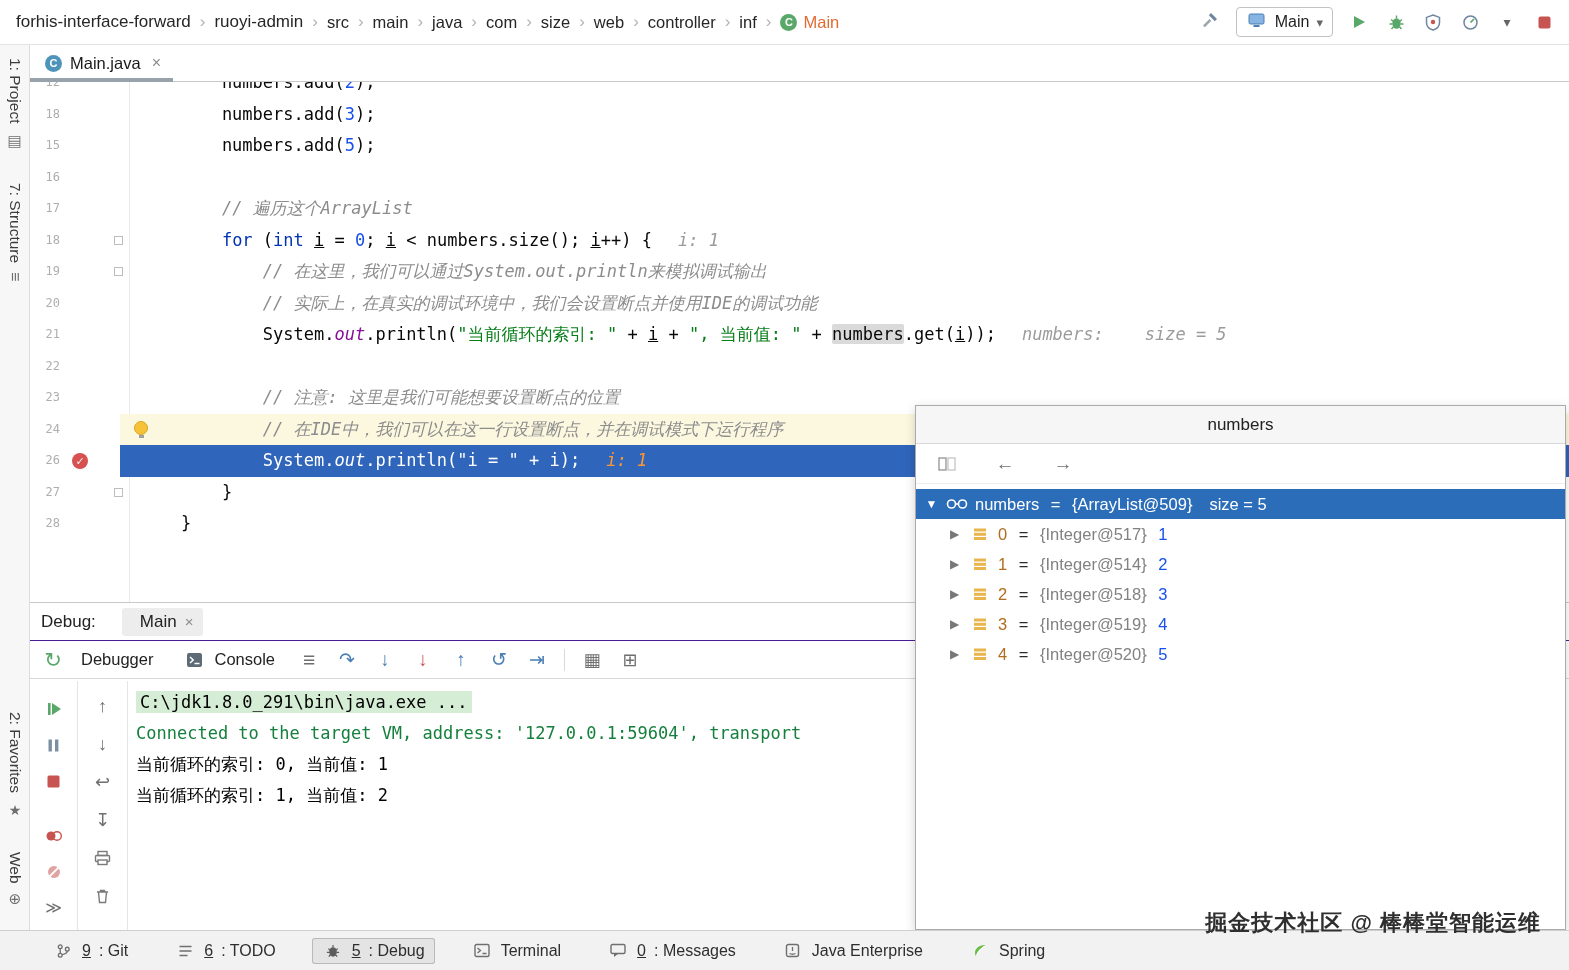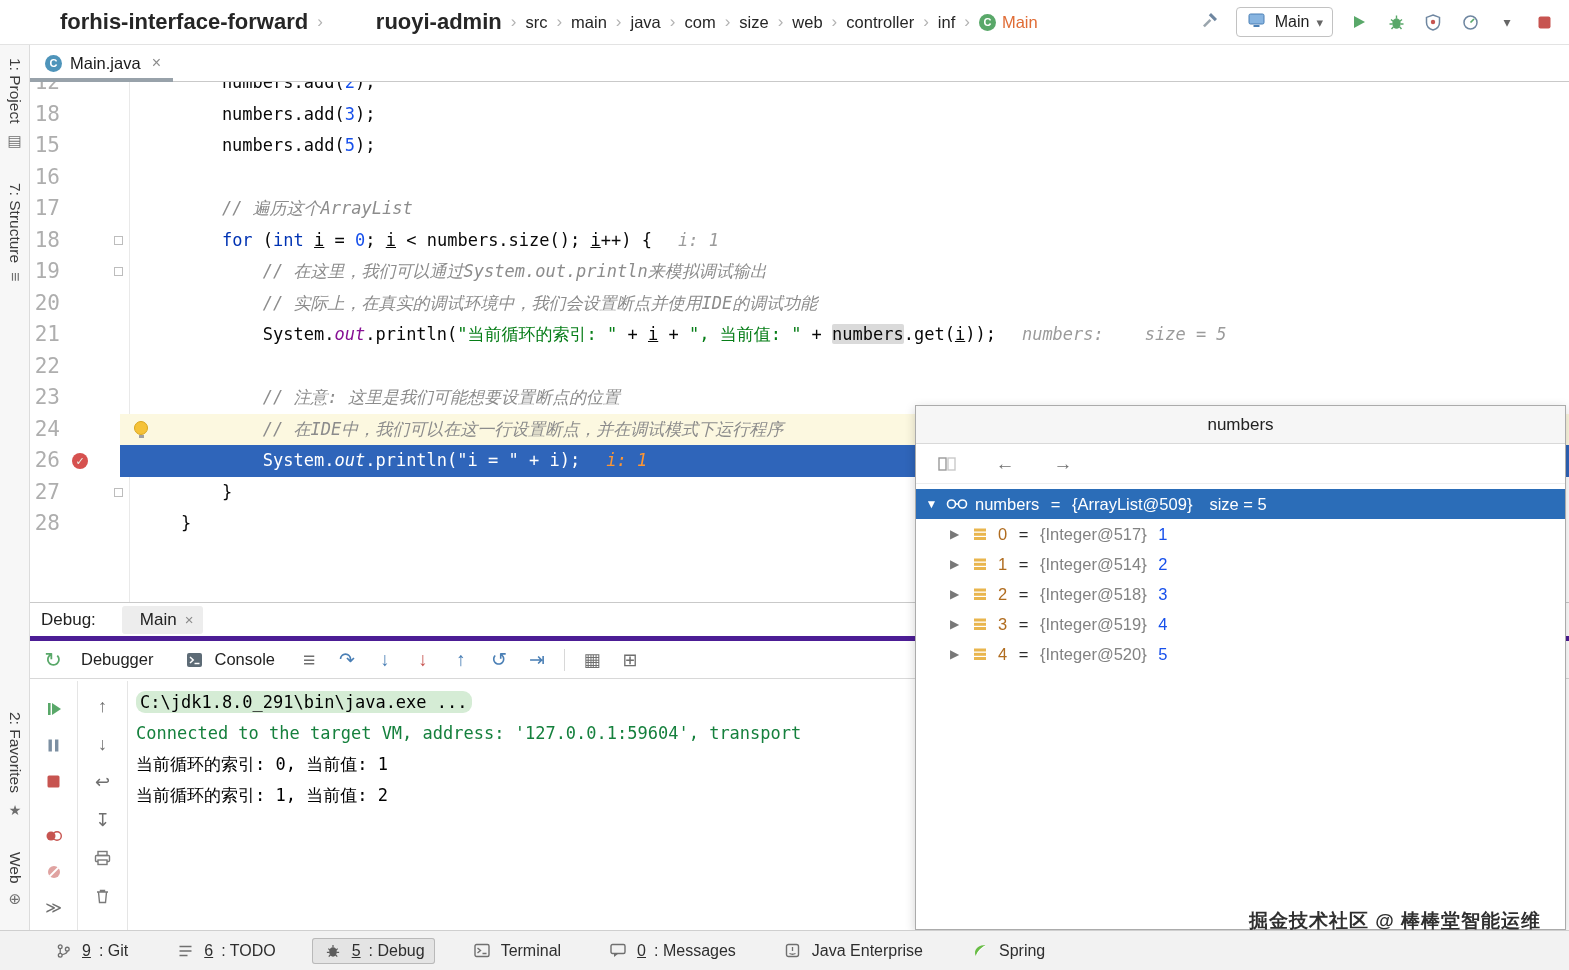--- a/index.html
+++ b/index.html
@@ -5,21 +5,21 @@
   *{margin:0;padding:0;box-sizing:border-box}
   html,body{width:1569px;height:970px;overflow:hidden;background:#fff;
     font-family:"Liberation Sans","DejaVu Sans",sans-serif;color:#1f1f1f;}
   #app{position:relative;width:1569px;height:970px;background:#fff;overflow:hidden;font-size:16px;}
   .icw{display:inline-flex;align-items:center;justify-content:center;min-width:22px;line-height:1;}
 
   
   .topbar{position:absolute;left:0;top:0;width:100%;height:45px;background:#fff;
     border-bottom:1px solid #e3e3e3;display:flex;align-items:center;padding:0 14px 0 16px;z-index:4;}
   .crumbs{display:flex;align-items:center;gap:9px;font-size:16.5px;color:#262626;flex:1;min-width:0;white-space:nowrap;}
-  .crumb.bold{font-weight:bold;font-size:22px;margin-left:44px;}
+  .crumb.bold{font-weight:normal;font-size:17px;}
   .crumb-sep{color:#b3b3b3;font-size:17px;}
   .crumb-class{display:inline-flex;align-items:center;gap:6px;color:#e06c35;}
   .cicon{width:17px;height:17px;border-radius:50%;background:#59a869;color:#fff;font-size:11px;
     display:inline-flex;align-items:center;justify-content:center;font-weight:bold;flex:0 0 auto;}
   .tabci{background:#4e94ba;}
   .runbar{display:flex;align-items:center;gap:15px;}
   .cfgbox{display:flex;align-items:center;gap:7px;border:1px solid #c2c2c2;border-radius:4px;height:30px;
     padding:0 9px;background:#fff;font-size:16px;}
   .chev{color:#666;font-size:13px;}
 
@@ -34,21 +34,21 @@
   .stripe{position:absolute;left:0;top:45px;width:30px;height:885px;background:#f7f7f7;border-right:1px solid #dcdcdc;z-index:3;}
   .stripe-item{position:absolute;left:0;width:30px;writing-mode:vertical-rl;display:flex;align-items:center;gap:9px;
     color:#3c3c3c;font-size:15.5px;white-space:nowrap;}
   .stripe-item .icw{writing-mode:vertical-rl;}
 
   
   .editor{position:absolute;left:30px;top:82px;right:0;height:520px;background:#fff;overflow:hidden;z-index:1;}
   .gutline{position:absolute;left:99px;top:0;bottom:0;width:1px;background:#e9e9e9;}
   .codelines{position:absolute;left:0;top:-15px;right:0;}
   .crow{position:relative;height:31.5px;font-size:17px;line-height:31.5px;}
-  .crow .ln{position:absolute;left:2px;width:28px;text-align:right;color:#aeaeae;font-size:21px;z-index:2;
+  .crow .ln{position:absolute;left:2px;width:28px;text-align:right;color:#aeaeae;font-size:12px;z-index:2;
     font-family:"DejaVu Sans Mono","Liberation Mono",monospace;}
   .crow .ct{position:absolute;left:110px;top:0;white-space:pre;z-index:2;
     font-family:"DejaVu Sans Mono","Liberation Mono",monospace;}
   .crow.exec::before{content:"";position:absolute;left:90px;right:0;top:0;bottom:0;background:#2f65ba;z-index:1;}
   .crow.warn::before{content:"";position:absolute;left:90px;right:0;top:0;bottom:0;background:#fcf8e0;z-index:1;}
   .crow.exec .ct span:not(.hintspan){color:#fff !important;}
   .tk-p{color:#080808}
   .tk-k{color:#0033b3}
   .tk-n{color:#1750eb}
   .tk-s{color:#067d17}
@@ -61,38 +61,38 @@
   .bp{position:absolute;left:42px;top:8px;width:16px;height:16px;border-radius:50%;background:#d6514f;z-index:2;}
   .bp::after{content:"✓";color:#eaf7ec;font-size:11px;position:absolute;left:3.5px;top:1px;line-height:14px;}
   .bulb{position:absolute;left:104px;top:7px;width:14px;height:14px;border-radius:50%;
     background:#f5c238;border:1px solid #d9a61f;z-index:2;}
   .bulb::after{content:"";position:absolute;left:3.5px;top:13px;width:5px;height:3px;background:#a0a0a0;}
   .fold{position:absolute;left:84px;top:11px;width:9px;height:9px;border:1px solid #bdbdbd;background:#fff;z-index:2;}
 
   
   .debug{position:absolute;left:30px;top:602px;right:0;height:328px;background:#fff;border-top:1px solid #c9c9c9;z-index:2;}
   .dbg-header{height:38px;display:flex;align-items:center;padding-left:11px;gap:26px;
-    border-bottom:5px solid #4c1d95;font-size:17px;color:#222;}
+    border-bottom:1px solid #4c1d95;font-size:17px;color:#222;}
   .dbg-session-tab{display:flex;align-items:center;gap:8px;padding:4px 10px;background:#ededed;border-radius:3px;}
   .dbg-session-tab .x{color:#8b8b8b;font-size:15px;}
   .dbg-toolbar{height:38px;display:flex;align-items:center;border-bottom:1px solid #d8d8d8;padding-left:12px;gap:4px;}
   .dbg-tab{padding:0 13px;font-size:16.5px;display:flex;gap:9px;align-items:center;height:100%;color:#222;}
   .tbtn{width:34px;height:30px;display:inline-flex;align-items:center;justify-content:center;border-radius:3px;}
   .tsep{width:1px;height:22px;background:#d8d8d8;margin:0 6px;}
   .dbg-body{position:absolute;left:0;top:78px;right:0;bottom:0;}
   .dbg-col1{position:absolute;left:0;top:0;bottom:0;width:48px;border-right:1px solid #e5e5e5;
     display:flex;flex-direction:column;align-items:center;padding-top:14px;}
   .dbg-col2{position:absolute;left:48px;top:0;bottom:0;width:50px;border-right:1px solid #e5e5e5;
     display:flex;flex-direction:column;align-items:center;padding-top:10px;}
   .vbtn{width:32px;height:30px;display:flex;align-items:center;justify-content:center;margin-bottom:8px;border-radius:3px;}
   .vbtn.gap{margin-top:18px;}
   .console{position:absolute;left:98px;top:0;right:0;bottom:0;padding:6px 0 0 8px;overflow:hidden;
     font-family:"DejaVu Sans Mono","Liberation Mono",monospace;font-size:17px;}
   .con-line{line-height:31px;white-space:pre;color:#000;}
-  .con-line.path span{background:#d5ecd5;padding:1px 4px;border-radius:9px;}
+  .con-line.path span{background:#d5ecd5;padding:1px 4px;}
   .con-line.sys{color:#15803d;}
 
   
   .statusbar{position:absolute;left:0;top:930px;width:100%;height:40px;background:#f2f2f2;border-top:1px solid #cfcfcf;
     display:flex;align-items:center;padding-left:42px;gap:26px;font-size:16px;color:#2e2e2e;z-index:6;}
   .sb-item{display:flex;align-items:center;gap:8px;padding:4px 10px;border-radius:3px;white-space:nowrap;}
   .sb-item.active{background:#e4e4e4;box-shadow:inset 0 0 0 1px #b9b9b9;}
   .sb-key{text-decoration:underline;}
 
   
@@ -108,21 +108,21 @@
   .vrow.selected{background:#2b6db8;}
   .vrow .tri{width:15px;text-align:center;font-size:12px;color:#787878;flex:0 0 auto;}
   .vrow.selected .tri{color:#fff;}
   .v-name{color:#b06c1f;}
   .v-eq{color:#2b2b2b;}
   .v-ref{color:#828282;}
   .v-val{color:#1750eb;}
   .v-extra{margin-left:10px;}
   .vrow.selected span{color:#fff !important;}
 
-  .watermark{position:absolute;right:28px;top:908px;font-size:19px;font-weight:bold;color:#2f2f2f;
+  .watermark{position:absolute;right:28px;top:908px;font-size:22px;font-weight:bold;color:#2f2f2f;
     z-index:10;letter-spacing:1px;white-space:nowrap;}
 </style>
 </head>
 <body>
 
 <div id="app">
 
   <header class="topbar">
     <div class="crumbs" id="crumbs">
         <span class="crumb bold">forhis-interface-forward</span>

